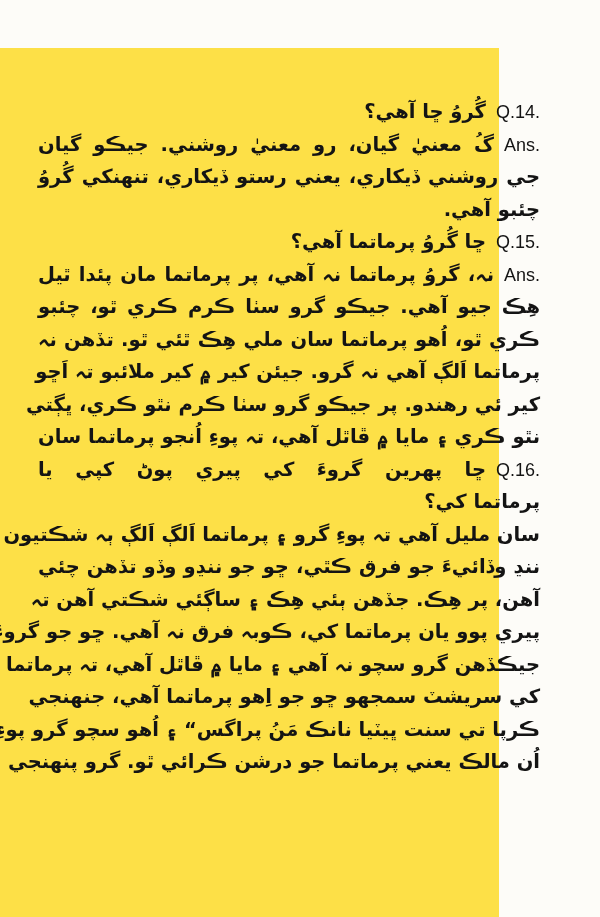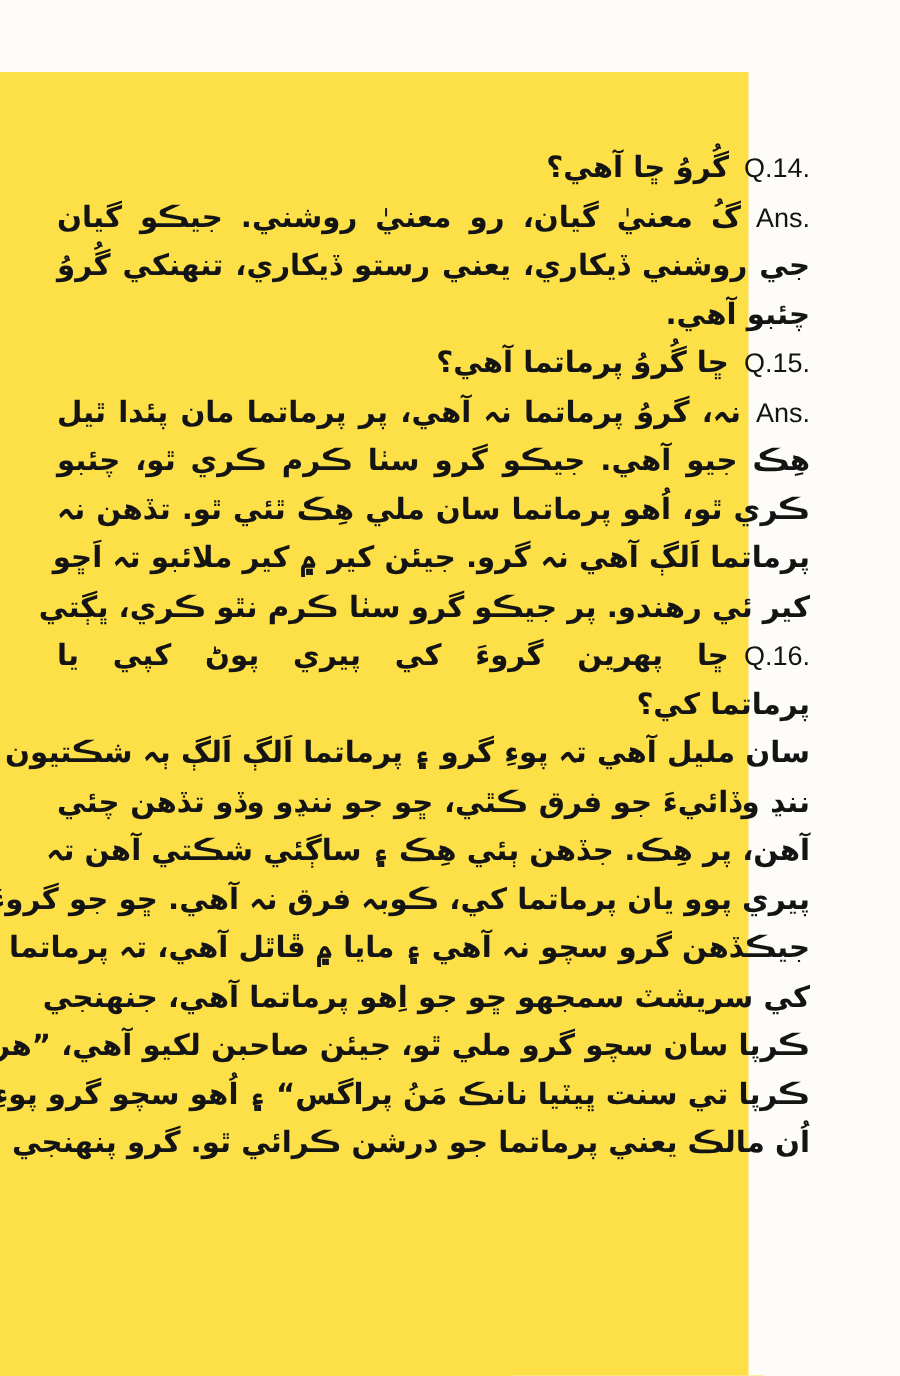--- a/index.html
+++ b/index.html
@@ -63,29 +63,29 @@
     <span class="line"><span class="label">Ans.</span><span>گُ معنيٰ گيان، رو معنيٰ روشني. جيڪو گيان</span></span>
     <span class="line">جي روشني ڏيکاري، يعني رستو ڏيکاري، تنهنکي گُروُ</span>
     <span class="line last">چئبو آهي.</span>
 
     <span class="line last"><span class="label">Q.15.</span><span>ڇا گُروُ پرماتما آهي؟</span></span>
     <span class="line"><span class="label">Ans.</span><span>نہ، گروُ پرماتما نہ آهي، پر پرماتما مان پئدا ٿيل</span></span>
     <span class="line">هِڪ جيو آهي. جيڪو گرو سٺا ڪرم ڪري ٿو، چئبو</span>
     <span class="line">ڪري ٿو، اُهو پرماتما سان ملي هِڪ ٿئي ٿو. تڏهن نہ</span>
     <span class="line">پرماتما اَلڳ آهي نہ گرو. جيئن کير ۾ کير ملائبو تہ اَڇو</span>
     <span class="line">کير ئي رهندو. پر جيڪو گرو سٺا ڪرم نٿو ڪري، ڀڳتي</span>
+    <span class="line">نٿو ڪري ۽ مايا ۾ ڦاٿل آهي، تہ پوءِ اُنجو پرماتما سان</span>
 
     <span class="line"><span class="label">Q.16.</span><span>ڇا پهرين گروءَ کي پيري پوڻ کپي يا</span></span>
     <span class="line last">پرماتما کي؟</span>
     <span class="line">سان مليل آهي تہ پوءِ گرو ۽ پرماتما اَلڳ اَلڳ ٻہ شڪتيون نہ</span>
     <span class="line">ننڍ وڏائيءَ جو فرق ڪٿي، ڇو جو ننڍو وڏو تڏهن چئي</span>
     <span class="line">آهن، پر هِڪ. جڏهن ٻئي هِڪ ۽ ساڳئي شڪتي آهن تہ</span>
     <span class="line">پيري پوو يان پرماتما کي، ڪوبہ فرق نہ آهي. ڇو جو گروءَ</span>
     <span class="line">جيڪڏهن گرو سچو نہ آهي ۽ مايا ۾ ڦاٿل آهي، تہ پرماتما</span>
     <span class="line">کي سريشٽ سمجهو ڇو جو اِهو پرماتما آهي، جنهنجي</span>
-    <span class="line">ڪرپا سان سچو گرو ملي ٿو، جيئن صاحبن لکيو آهي، ”هر</span>
     <span class="line">ڪرپا تي سنت ڀيٽيا نانڪ مَنُ پراگس“ ۽ اُهو سچو گرو پوءِ</span>
     <span class="line">اُن مالڪ يعني پرماتما جو درشن ڪرائي ٿو. گرو پنهنجي</span>
   </div>
 
   <div class="page-number">(11)</div>
   <div class="bottom-edge"></div>
 </div>
 
 </body></html>

